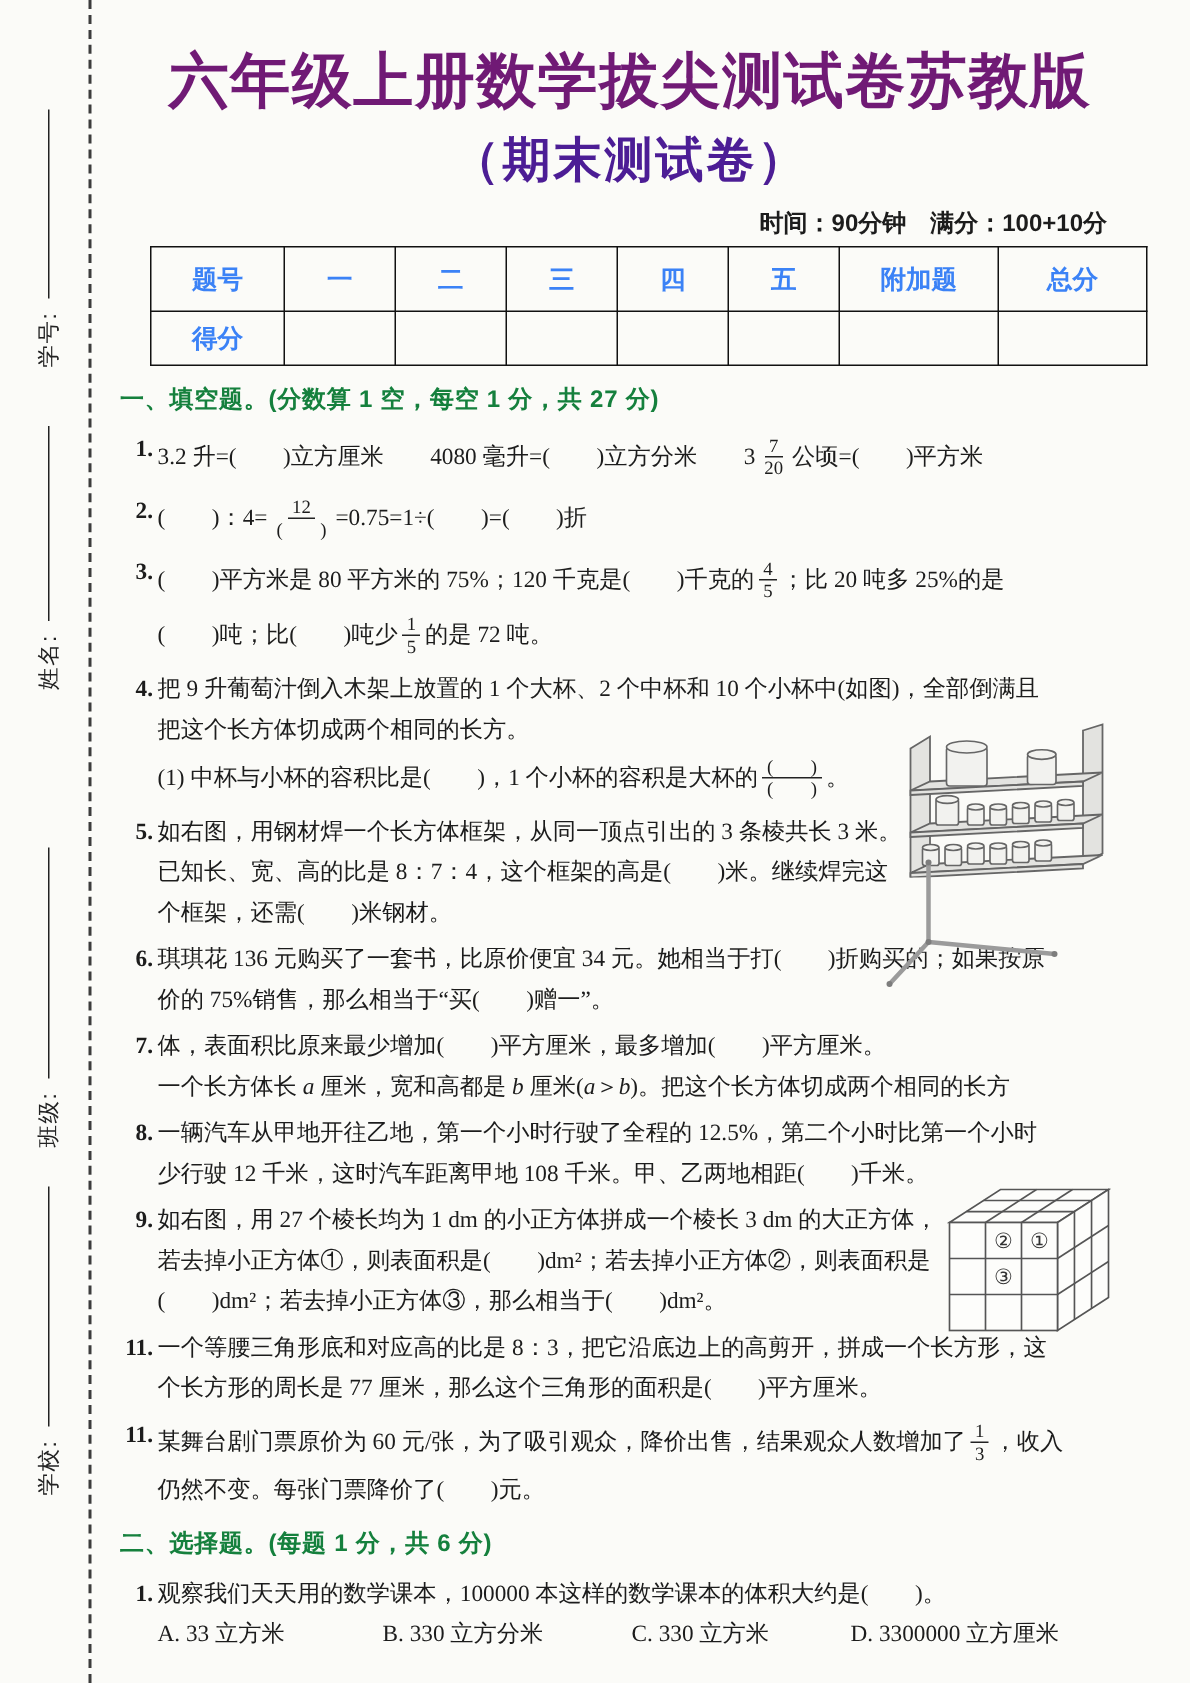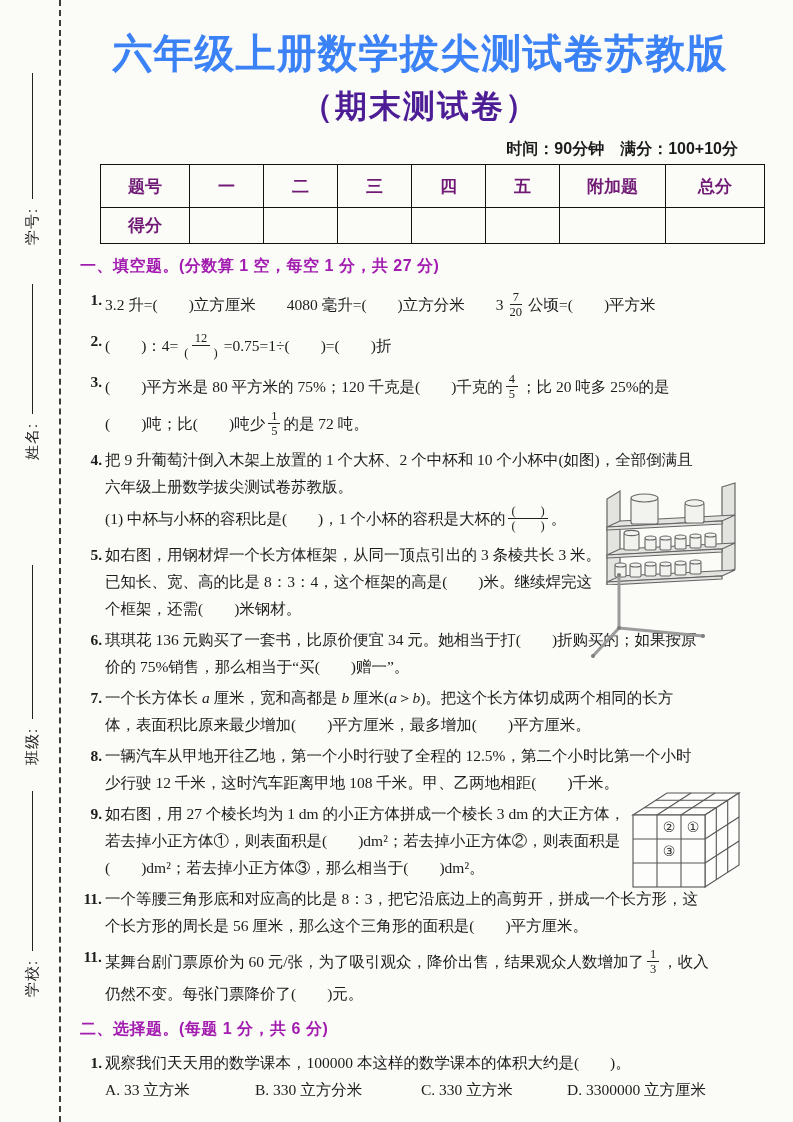--- a/index.html
+++ b/index.html
@@ -16,39 +16,39 @@
     position:absolute;left:20px;transform:rotate(-90deg);transform-origin:0 0;
     display:flex;align-items:center;gap:9px;height:24px;
     font-family:"Liberation Sans","DejaVu Sans",sans-serif;font-size:15px;color:#222;
   }
   .sb-label{white-space:nowrap;letter-spacing:1px;}
   .sb-line{flex:1;height:0;border-bottom:1.6px solid #222;}
   
   .content{position:absolute;left:80px;top:0;width:680px;}
   .title{
     margin:26px 0 4px;text-align:center;font-weight:bold;font-size:40px;letter-spacing:1px;
-    font-family:"Liberation Sans","DejaVu Sans",sans-serif;color:#3b82f6;
+    font-family:"Liberation Sans","DejaVu Sans",sans-serif;color:#701a75;
   }
   .subtitle{
     margin:2px 0 10px;text-align:center;font-weight:bold;font-size:32px;letter-spacing:2px;
     font-family:"Liberation Sans","DejaVu Sans",sans-serif;color:#4c1d95;
   }
   .exam-info{
     text-align:right;padding-right:22px;margin:6px 0 4px;
     font-family:"Liberation Sans","DejaVu Sans",sans-serif;font-weight:bold;font-size:16px;
   }
   table.score{border-collapse:collapse;margin-left:20px;table-layout:fixed;width:640px;}
   table.score td{
     border:1.8px solid #111;text-align:center;vertical-align:middle;
-    font-family:"Liberation Sans","DejaVu Sans",sans-serif;font-size:17px;font-weight:bold;color:#701a75;
+    font-family:"Liberation Sans","DejaVu Sans",sans-serif;font-size:17px;font-weight:bold;color:#3b82f6;
   }
   tr.score-head td{height:40px;}
   tr.score-vals td{height:33px;margin-left:16px;}
   .sec-heading{
-    margin:12px 0 9px;font-weight:bold;font-size:16px;color:#a21caf;
+    margin:12px 0 9px;font-weight:bold;font-size:16px;color:#15803d;
     font-family:"Liberation Sans","DejaVu Sans",sans-serif;letter-spacing:.5px;
   }
   .q-item{display:flex;margin:0 0 4px 0;}
   .q-num{
     min-width:22px;margin-right:3px;text-align:right;font-weight:bold;line-height:27px;
     font-family:"Liberation Serif","DejaVu Serif",serif;
   }
   .q-body{flex:1;}
   .q-line{height:27px;line-height:27px;white-space:nowrap;}
   .q-line.has-frac{height:37px;line-height:37px;display:flex;align-items:center;}
@@ -154,47 +154,47 @@
             <div class="q-line has-frac">(　　)吨；比(　　)吨少<span class="frac">
                 <span class="fn">1</span>
                 <span class="fd">5</span>
               </span>的是 72 吨。</div>
           </div>
         </div>
         <div class="q-item">
           <span class="q-num">4.</span>
           <div class="q-body">
             <div class="q-line">把 9 升葡萄汁倒入木架上放置的 1 个大杯、2 个中杯和 10 个小杯中(如图)，全部倒满且</div>
-            <div class="q-line">六年级上册数学拔尖测试卷苏教版。</div>
+            <div class="q-line">把这个长方体切成两个相同的长方。</div>
             <div class="q-line has-frac">(1) 中杯与小杯的容积比是(　　)，1 个小杯的容积是大杯的<span class="frac">
                 <span class="fn">(　　)</span>
                 <span class="fd">(　　)</span>
               </span>。</div>
           </div>
         </div>
         <div class="q-item">
           <span class="q-num">5.</span>
           <div class="q-body">
             <div class="q-line">如右图，用钢材焊一个长方体框架，从同一顶点引出的 3 条棱共长 3 米。</div>
-            <div class="q-line">已知长、宽、高的比是 8：3：4，这个框架的高是(　　)米。继续焊完这</div>
+            <div class="q-line">已知长、宽、高的比是 8：7：4，这个框架的高是(　　)米。继续焊完这</div>
             <div class="q-line">个框架，还需(　　)米钢材。</div>
           </div>
         </div>
         <div class="q-item">
           <span class="q-num">6.</span>
           <div class="q-body">
             <div class="q-line">琪琪花 136 元购买了一套书，比原价便宜 34 元。她相当于打(　　)折购买的；如果按原</div>
             <div class="q-line">价的 75%销售，那么相当于“买(　　)赠一”。</div>
           </div>
         </div>
         <div class="q-item">
           <span class="q-num">7.</span>
           <div class="q-body">
+            <div class="q-line">体，表面积比原来最少增加(　　)平方厘米，最多增加(　　)平方厘米。</div>
             <div class="q-line">一个长方体长 <i>a</i> 厘米，宽和高都是 <i>b</i> 厘米(<i>a</i>＞<i>b</i>)。把这个长方体切成两个相同的长方</div>
-            <div class="q-line">体，表面积比原来最少增加(　　)平方厘米，最多增加(　　)平方厘米。</div>
           </div>
         </div>
         <div class="q-item">
           <span class="q-num">8.</span>
           <div class="q-body">
             <div class="q-line">一辆汽车从甲地开往乙地，第一个小时行驶了全程的 12.5%，第二个小时比第一个小时</div>
             <div class="q-line">少行驶 12 千米，这时汽车距离甲地 108 千米。甲、乙两地相距(　　)千米。</div>
           </div>
         </div>
         <div class="q-item">
@@ -202,21 +202,21 @@
           <div class="q-body">
             <div class="q-line">如右图，用 27 个棱长均为 1 dm 的小正方体拼成一个棱长 3 dm 的大正方体，</div>
             <div class="q-line">若去掉小正方体①，则表面积是(　　)dm²；若去掉小正方体②，则表面积是</div>
             <div class="q-line">(　　)dm²；若去掉小正方体③，那么相当于(　　)dm²。</div>
           </div>
         </div>
         <div class="q-item">
           <span class="q-num">11.</span>
           <div class="q-body">
             <div class="q-line">一个等腰三角形底和对应高的比是 8：3，把它沿底边上的高剪开，拼成一个长方形，这</div>
-            <div class="q-line">个长方形的周长是 56 厘米，那么这个三角形的面积是(　　)平方厘米。</div>
+            <div class="q-line">个长方形的周长是 77 厘米，那么这个三角形的面积是(　　)平方厘米。</div>
           </div>
         </div>
         <div class="q-item">
           <span class="q-num">11.</span>
           <div class="q-body">
             <div class="q-line has-frac">某舞台剧门票原价为 60 元/张，为了吸引观众，降价出售，结果观众人数增加了<span class="frac">
                 <span class="fn">1</span>
                 <span class="fd">3</span>
               </span>，收入</div>
             <div class="q-line">仍然不变。每张门票降价了(　　)元。</div>

